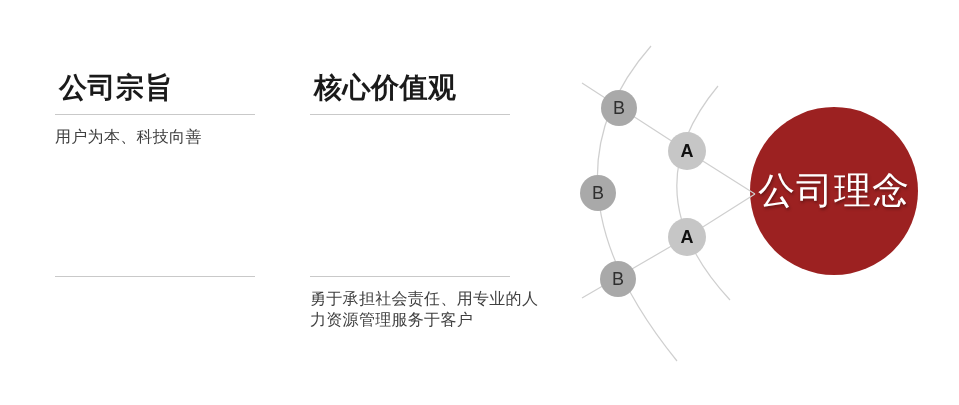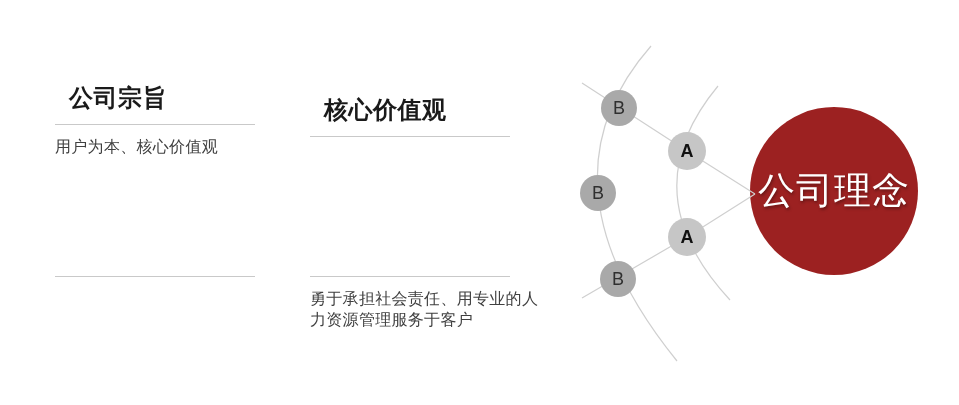--- a/index.html
+++ b/index.html
@@ -13,22 +13,22 @@
     width: 959px;
     height: 405px;
     background: #ffffff;
     overflow: hidden;
   }
   .sec {
     position: absolute;
     width: 232px;
   }
   .sec h2 {
-    margin: 14px;
-    font-size: 24px;
+    margin: 4px;
+    font-size: 28px;
     line-height: 24px;
     font-weight: 700;
     color: #1a1a1a;
     letter-spacing: 0.5px;
   }
   .sec .rule {
     width: 200px;
     height: 0;
     border-top: 1px solid #c9c9c9;
     margin-top: 14px;
@@ -74,24 +74,24 @@
   }
 </style>
 </head>
 <body>
 
 <div class="canvas">
 
   <section class="sec" style="left:55px; top:72px;">
     <h2>公司宗旨</h2>
     <div class="rule"></div>
-    <p>用户为本、核心价值观</p>
+    <p>用户为本、科技向善</p>
   </section>
 
-  <section class="sec" style="left:310px; top:84px;">
+  <section class="sec" style="left:310px; top:72px;">
     <h2>核心价值观</h2>
     <div class="rule"></div>
   </section>
 
   <section class="sec" style="left:55px; top:262px;">
     <div class="rule"></div>
   </section>
 
   <section class="sec" style="left:310px; top:262px;">
     <div class="rule"></div>

